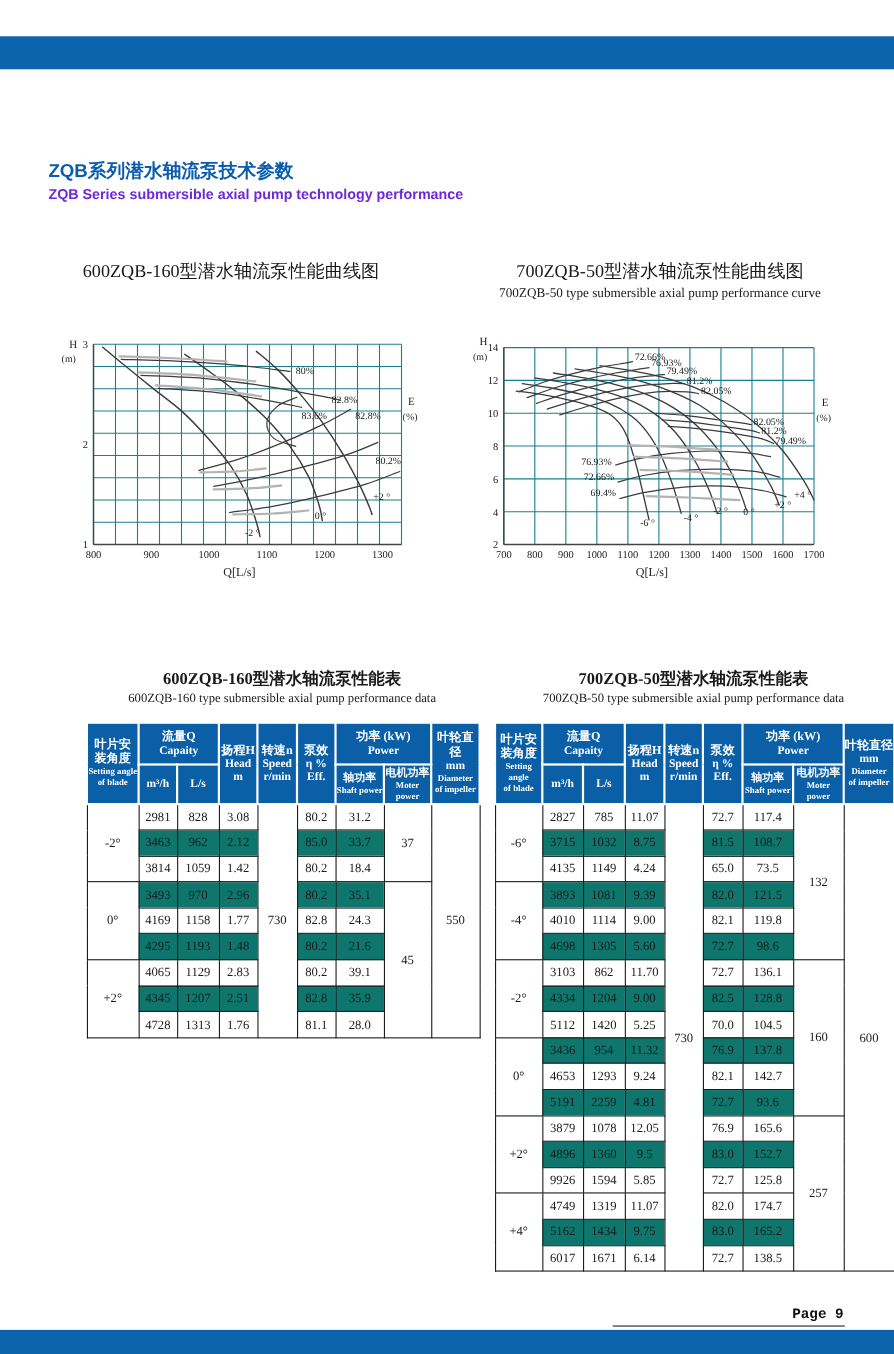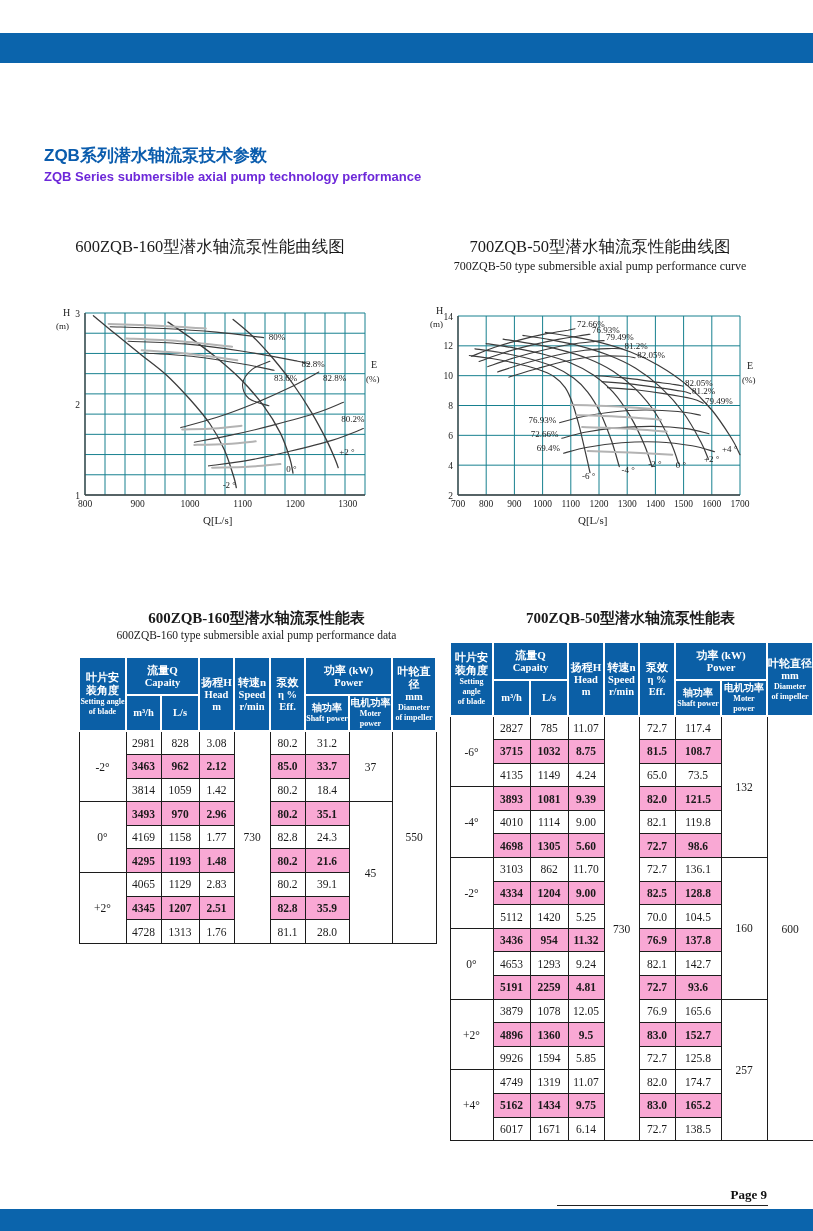--- a/index.html
+++ b/index.html
@@ -28,23 +28,23 @@
         font-family:"Liberation Serif",serif;vertical-align:middle;}
   table.perf thead tr:first-child th{height:36px;}
   table.perf thead tr:last-child th{height:34px;}
   .h-cn{font-size:11px;font-weight:bold;line-height:13px;}
   .h-cn-s{font-size:10px;font-weight:bold;line-height:12px;}
   .h-en2{font-size:10.5px;font-weight:bold;line-height:12px;}
   .h-en{font-size:8px;font-weight:bold;line-height:10px;}
   table.perf tbody td{border:1px solid #1c1c1c;text-align:center;vertical-align:middle;
         font-size:11.5px;color:#1a1a1a;padding:0;background:#fff;}
   table.perf tbody tr:first-child td{border-top:2.5px solid #1c1c1c;}
-  table.perf tbody td.shaded{background:#f9a8d4;font-weight:bold;}
+  table.perf tbody td.shaded{background:#0f766e;}
   .footer-rule{position:absolute;left:557px;top:1205px;width:211px;border-top:1.5px solid #222;}
-  .page-num{position:absolute;top:1187px;right:46px;font-family:Liberation Serif, serif;
+  .page-num{position:absolute;top:1187px;right:46px;font-family:Liberation Mono, monospace;
         font-weight:bold;font-size:13px;color:#111;}
 </style>
 </head>
 <body>
 
 <div class="page">
 
   <div class="topbar"></div>
 
   <div class="sec-title">ZQB系列潜水轴流泵技术参数</div>
@@ -349,20 +349,21 @@
             <td>1.76</td>
             <td>81.1</td>
             <td>28.0</td>
           </tr>
         </tbody>
     </table>
   </div>
 
   <div class="table-block right">
     <div class="table-title">700ZQB-50型潜水轴流泵性能表</div>
+    <div class="table-sub">700ZQB-50 type submersible axial pump performance data</div>
     <table class="perf">
       <colgroup>
           <col style="width:43px">
           <col style="width:37px">
           <col style="width:38px">
           <col style="width:36px">
           <col style="width:35px">
           <col style="width:36px">
           <col style="width:46px">
           <col style="width:46px">

